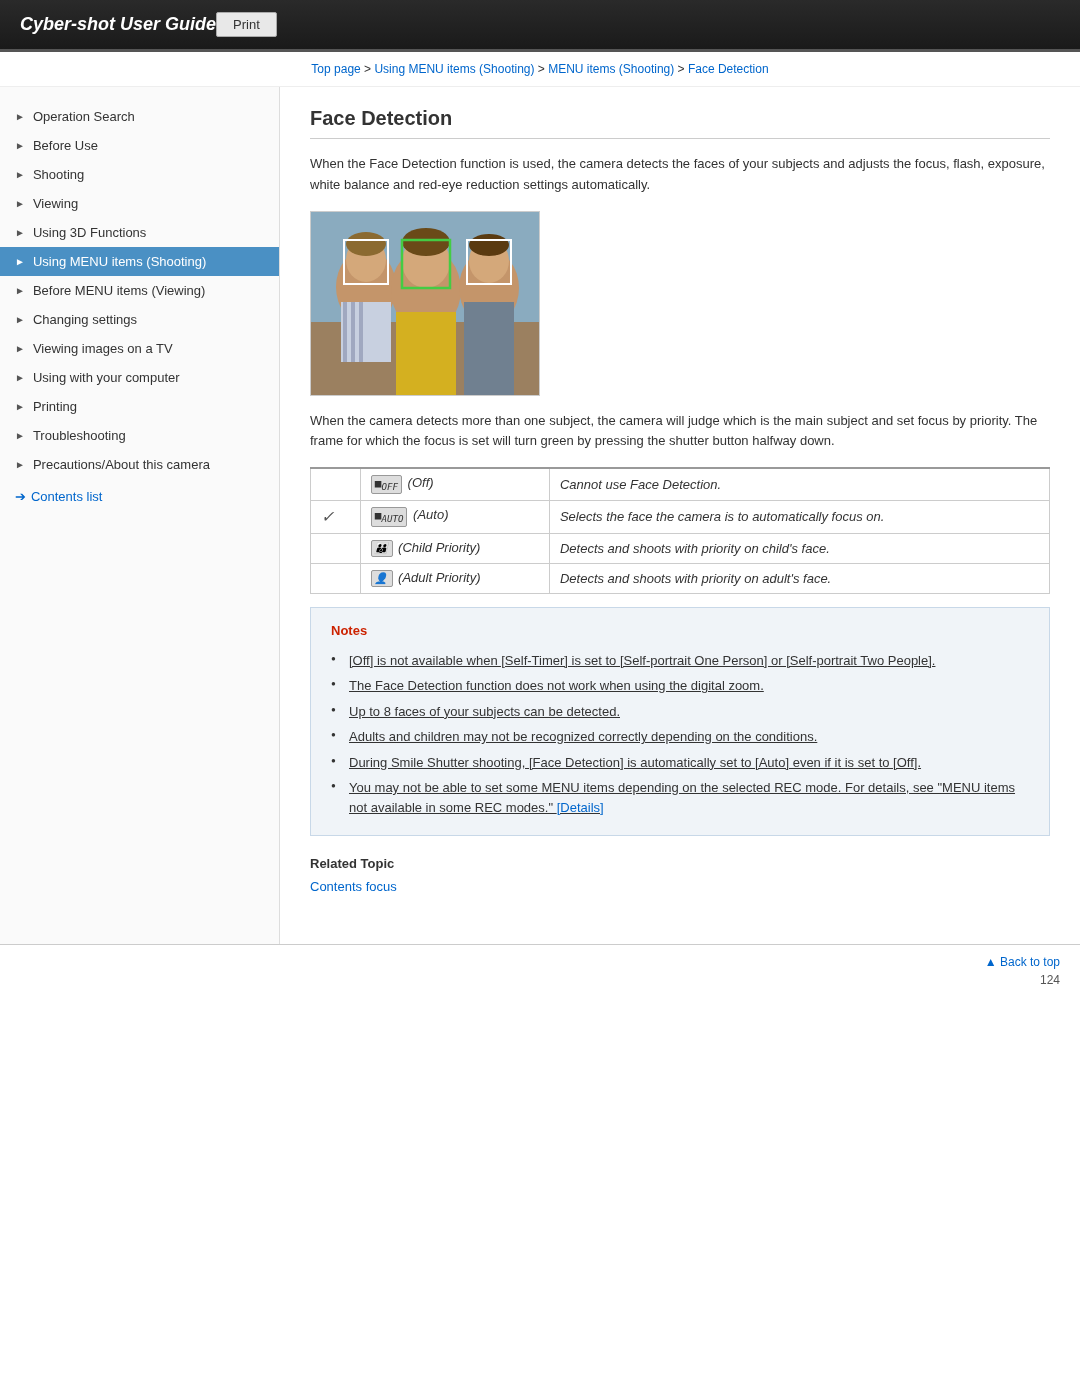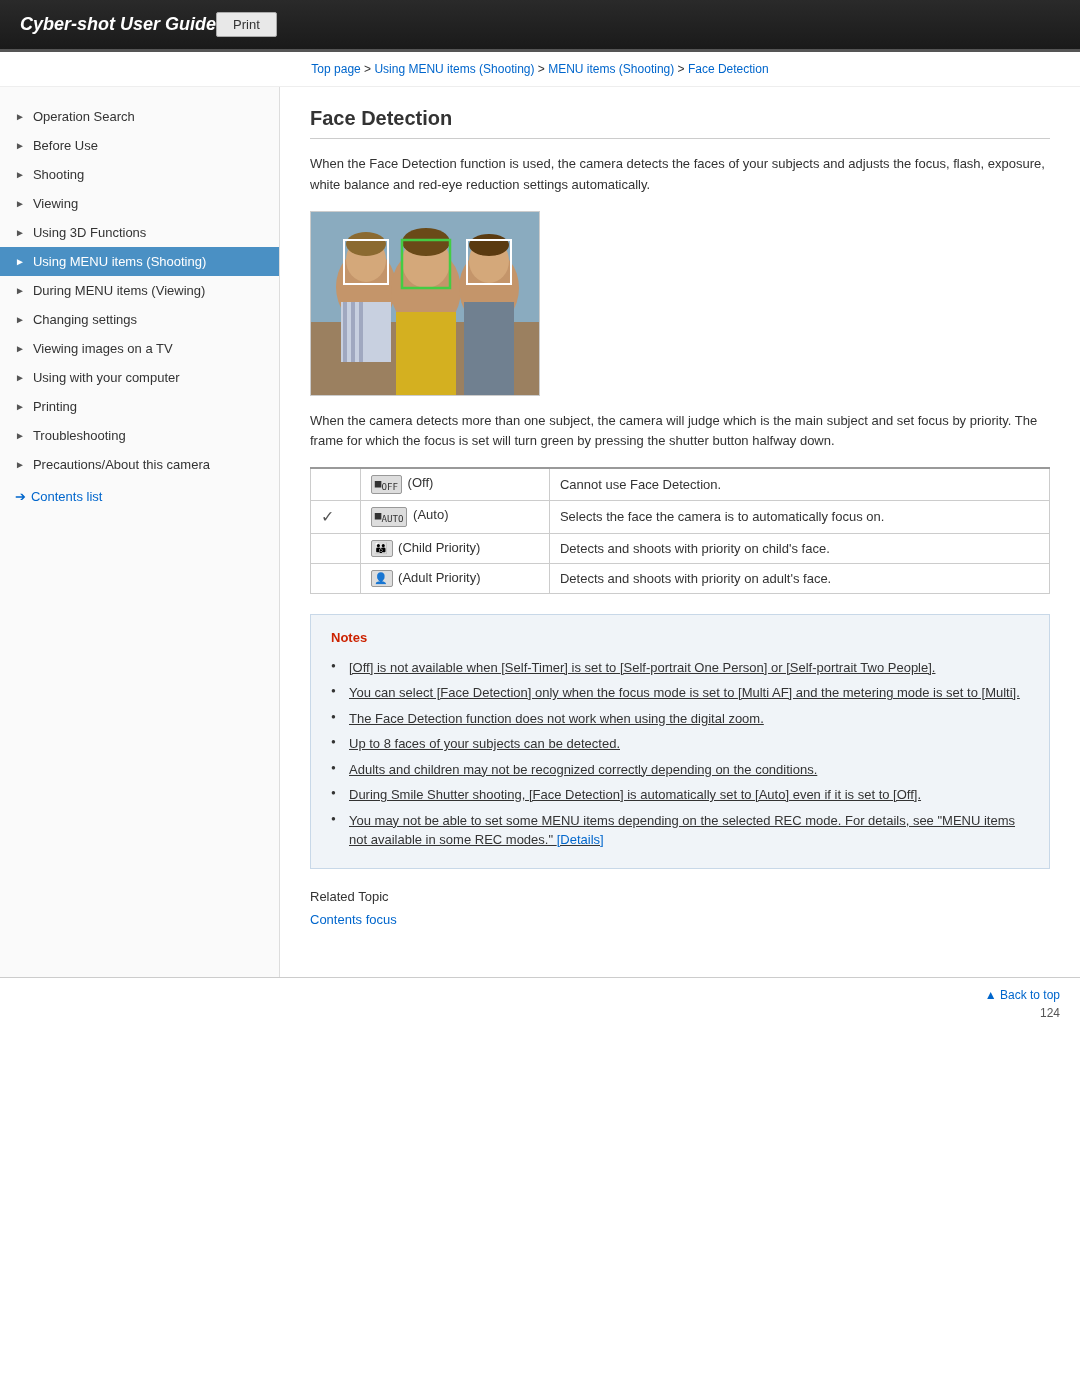--- a/index.html
+++ b/index.html
@@ -117,22 +117,23 @@
     }
     .step-text {
       font-size: 13px;
       margin-bottom: 15px;
     }
 
     
     .mode-table {
       width: 100%;
       border-collapse: collapse;
-      margin-bottom: 20px;
-      font-size: 13px;
+      margin-bottom: 13px;
+      font-size: 13px;
+      font-style: italic;
     }
     .mode-table td {
       border: 1px solid #ccc;
       padding: 6px 10px;
       vertical-align: middle;
     }
     .mode-table tr:first-child td { border-top: 2px solid #999; }
     .checkmark { color: #555; font-size: 16px; }
     .icon-cell { white-space: nowrap; min-width: 120px; }
 
@@ -164,21 +165,21 @@
       content: "●";
       position: absolute;
       left: 0;
       font-size: 8px;
       top: 5px;
     }
     .notes-link { color: #0066cc; text-decoration: none; }
 
     
     .related-topic { margin-bottom: 30px; font-size: 13px; }
-    .related-topic-title { font-weight: normal; margin-bottom: 8px; }
+    .related-topic-title { font-weight: bold; margin-bottom: 8px; }
     .related-link { color: #0066cc; text-decoration: none; }
 
     
     .footer-bar {
       border-top: 1px solid #ccc;
       padding: 10px 20px;
       display: flex;
       justify-content: space-between;
       align-items: center;
       font-size: 12px;
@@ -239,21 +240,21 @@
     <div class="sidebar-item">
       <span class="arrow">►</span>
       <span>Using 3D Functions</span>
     </div>
     <div class="sidebar-item active">
       <span class="arrow">►</span>
       <span>Using MENU items (Shooting)</span>
     </div>
     <div class="sidebar-item">
       <span class="arrow">►</span>
-      <span>During MENU items (Viewing)</span>
+      <span>Before MENU items (Viewing)</span>
     </div>
     <div class="sidebar-item">
       <span class="arrow">►</span>
       <span>Changing settings</span>
     </div>
     <div class="sidebar-item">
       <span class="arrow">►</span>
       <span>Viewing images on a TV</span>
     </div>
     <div class="sidebar-item">
@@ -358,21 +359,20 @@
           </td>
           <td>Detects and shoots with priority on adult's face.</td>
         </tr>
       </tbody>
     </table>
 
     <div class="notes-section">
       <div class="notes-title">Notes</div>
       <ul class="notes-list">
         <li>[Off] is not available when [Self-Timer] is set to [Self-portrait One Person] or [Self-portrait Two People].</li>
-        <li>You can select [Face Detection] only when the focus mode is set to [Multi AF] and the metering mode is set to [Multi].</li>
         <li>The Face Detection function does not work when using the digital zoom.</li>
         <li>Up to 8 faces of your subjects can be detected.</li>
         <li>Adults and children may not be recognized correctly depending on the conditions.</li>
         <li>During Smile Shutter shooting, [Face Detection] is automatically set to [Auto] even if it is set to [Off].</li>
         <li>You may not be able to set some MENU items depending on the selected REC mode. For details, see "MENU items not available in some REC modes." <a href="#" class="notes-link">[Details]</a></li>
       </ul>
     </div>
 
     <div class="related-topic">
       <div class="related-topic-title">Related Topic</div>

